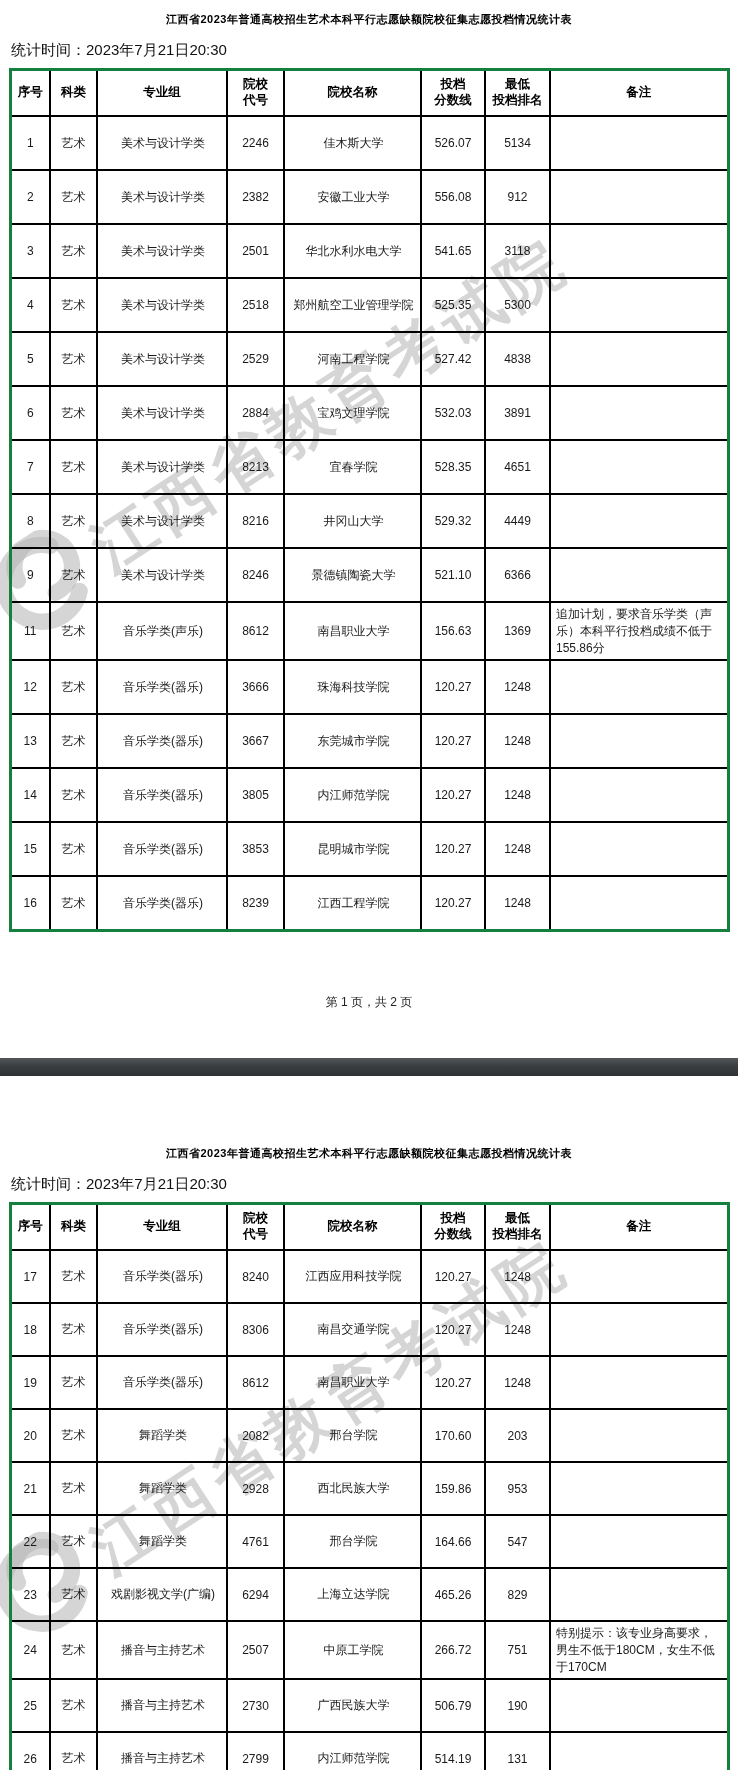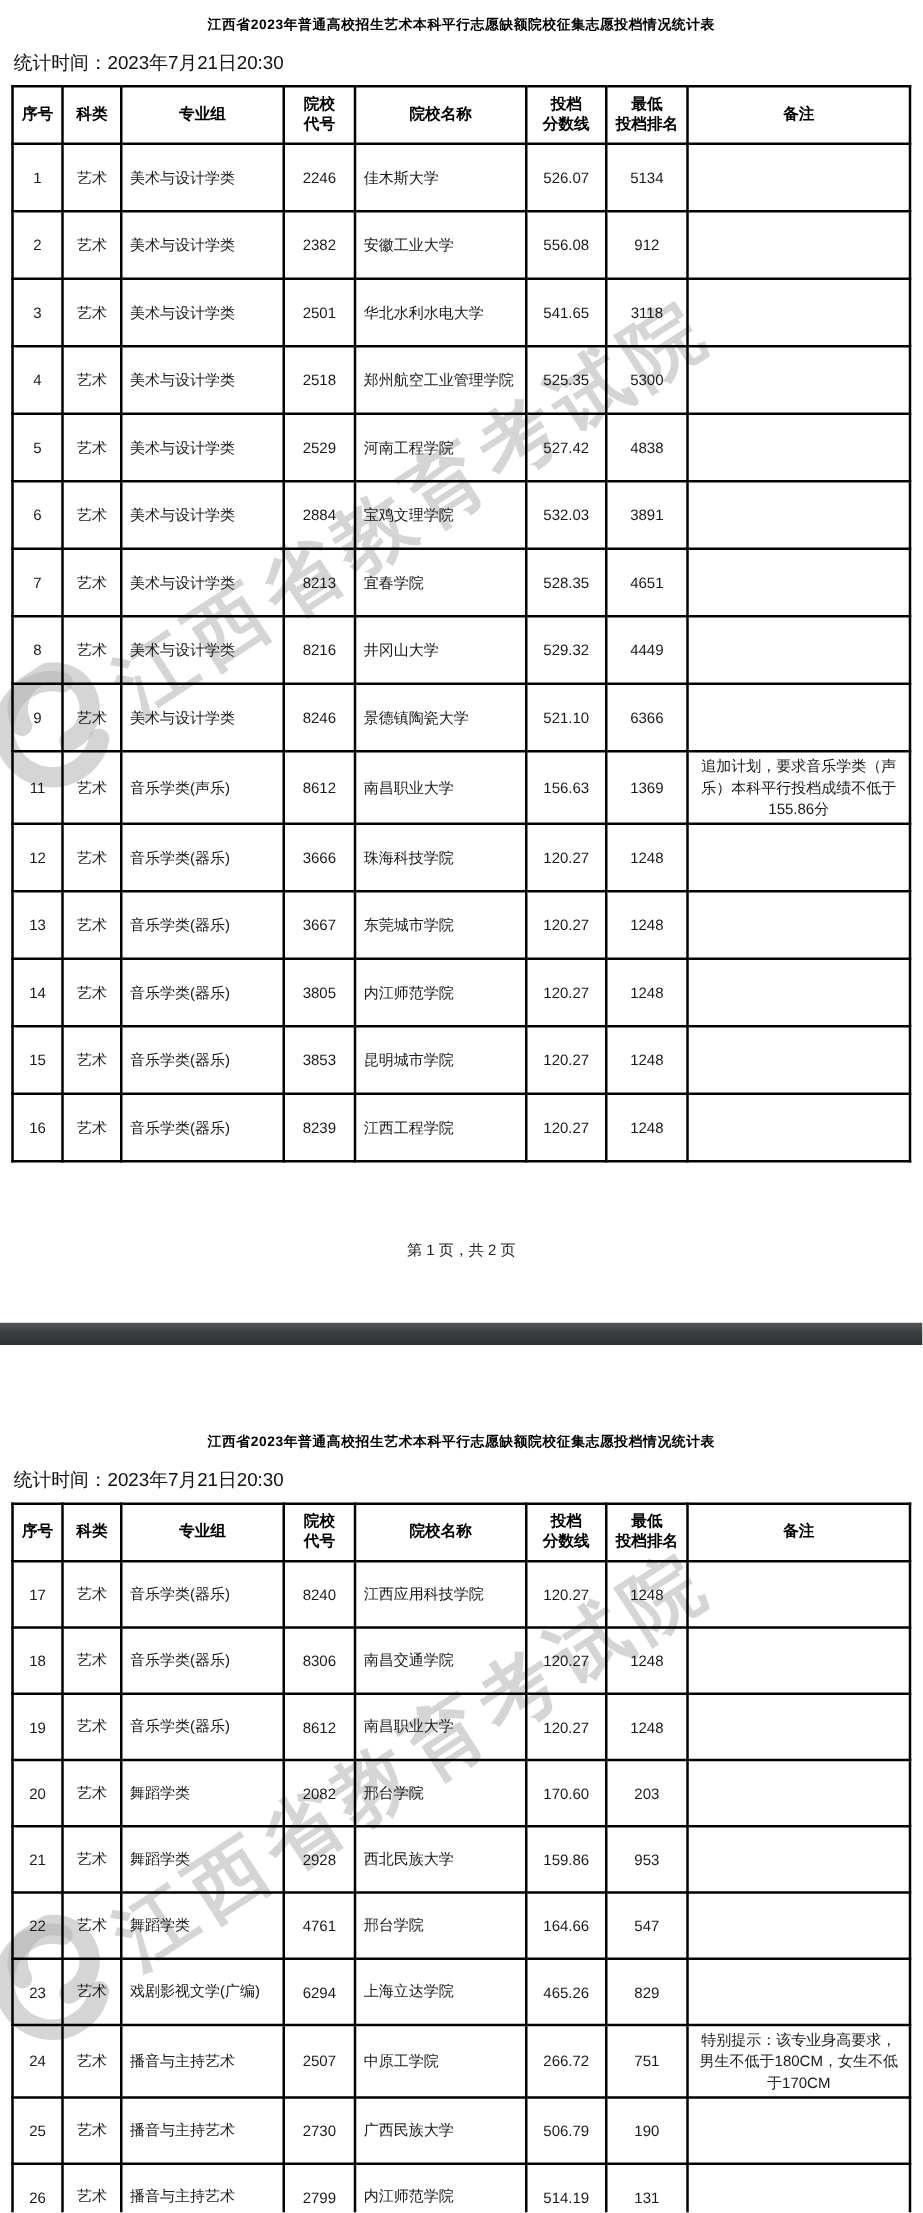--- a/index.html
+++ b/index.html
@@ -18,39 +18,39 @@
     letter-spacing:0.5px; position:relative; z-index:2;
   }
   .stats-time {
     margin:14px 0 8px 11px; font-size:15px; color:#111;
     position:relative; z-index:2;
   }
 
   table.stat-table {
     border-collapse:collapse; table-layout:fixed;
     width:718px; margin:0 auto;
-    border:1px solid #15803d;
+    border:3px solid #15803d;
     position:relative; z-index:2;
     background:transparent;
   }
   .stat-table th, .stat-table td {
     border:2px solid #000; padding:2px 4px;
     font-size:12px; color:#1a1a1a; overflow:hidden;
   }
   .stat-table th {
     font-weight:bold; color:#000; text-align:center;
     white-space:pre-line; height:40px; font-size:12.5px; line-height:1.25;
     vertical-align:middle;
   }
   .page-1 .stat-table td { height:46px; }
   .page-2 .stat-table td { height:45px; }
   .stat-table td { vertical-align:middle; }
   .stat-table td.c { text-align:center; }
-  .stat-table td.l { text-align:left; padding-left:6px; }
-  .stat-table td.remark { text-align:center; line-height:1.4; padding:3px 5px; }
+  .stat-table td.l { text-align:center; padding-left:6px; }
+  .stat-table td.remark { text-align:left; line-height:1.4; padding:3px 5px; }
 
   .page-footer {
     margin-top:62px; text-align:center; font-size:12px; color:#222;
     position:relative; z-index:2;
   }
 
   .page-divider {
     height:18px; width:738px;
     background:linear-gradient(180deg,#54575a 0%,#3b3e40 45%,#2f3234 100%);
   }

